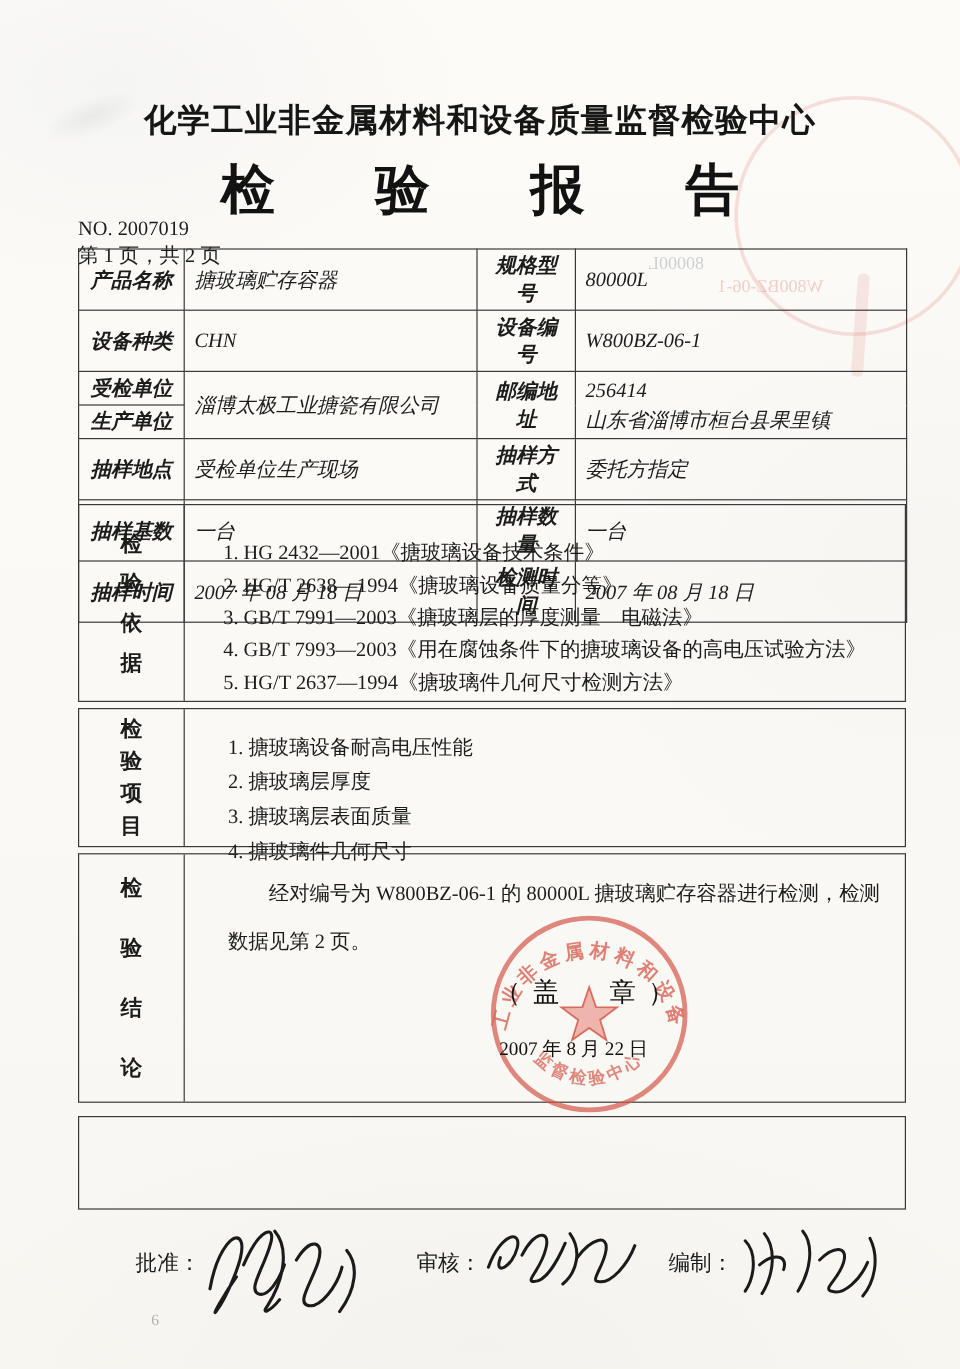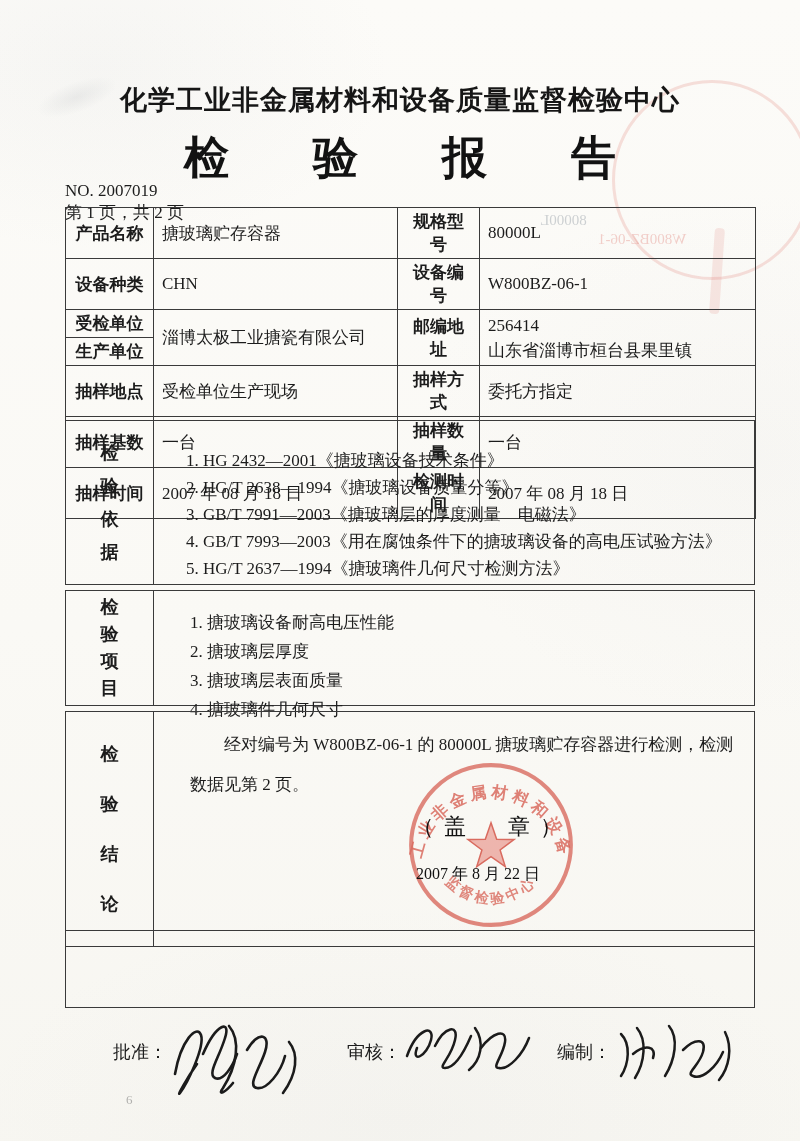--- a/index.html
+++ b/index.html
@@ -26,21 +26,21 @@
     font-weight:900; font-size:45px; letter-spacing:84px; text-indent:84px; color:#121212;
   }
   .header-row {
     position:absolute; top:181px; left:65px; width:690px;
     display:flex; justify-content:space-between; font-size:17px;flex-direction:column;
   }
 
   
   table.info {
     position:absolute; top:207px; left:65px; width:690px; height:207px;
-    border-collapse:collapse; table-layout:fixed; font-size:17px;
+    border-collapse:collapse; table-layout:fixed; font-size:17px;font-style:italic;
   }
   table.info td { border:1.6px solid #3a3a3a; padding:2px 8px; vertical-align:middle; }
   td.lbl { text-align:center; font-weight:600; padding:2px 2px; }
   .col1 { width:88px; } .col2 { width:244px; } .col3 { width:82px; } .col4 { width:276px; }
   .two-line div { line-height:25px; }
 
   
   .sect {
     position:absolute; left:65px; width:690px;
     border:1.6px solid #3a3a3a; display:flex; font-size:17px; background:transparent;gap:20px;
@@ -50,21 +50,21 @@
     display:flex; align-items:center; justify-content:center;
   }
   .vtext {
     width:22px; word-break:break-all; text-align:center;
     font-weight:600; font-size:18px;
   }
   .sect-body { flex:1; position:relative; }
 
   #sect-basis   { top:420px; height:165px; }
   #sect-items   { top:590px; height:116px; }
-  #sect-concl   { top:711px; height:236px; }
+  #sect-concl   { top:711px; height:208px; }
   #sect-remarks { top:930px; height:78px; }
 
   .std-list { padding:26px 8px 0 12px; list-style:none; }
   .std-list li { line-height:27px; }
   .item-list { padding:17px 8px 0 16px; list-style:none; }
   .item-list li { line-height:29px; }
 
   .concl-text { padding:13px 16px 0 16px; line-height:40px; text-indent:2em; max-width:585px; }
   .remark-text { padding:12px 16px 0 16px; line-height:26px; text-indent:2em; }
 

